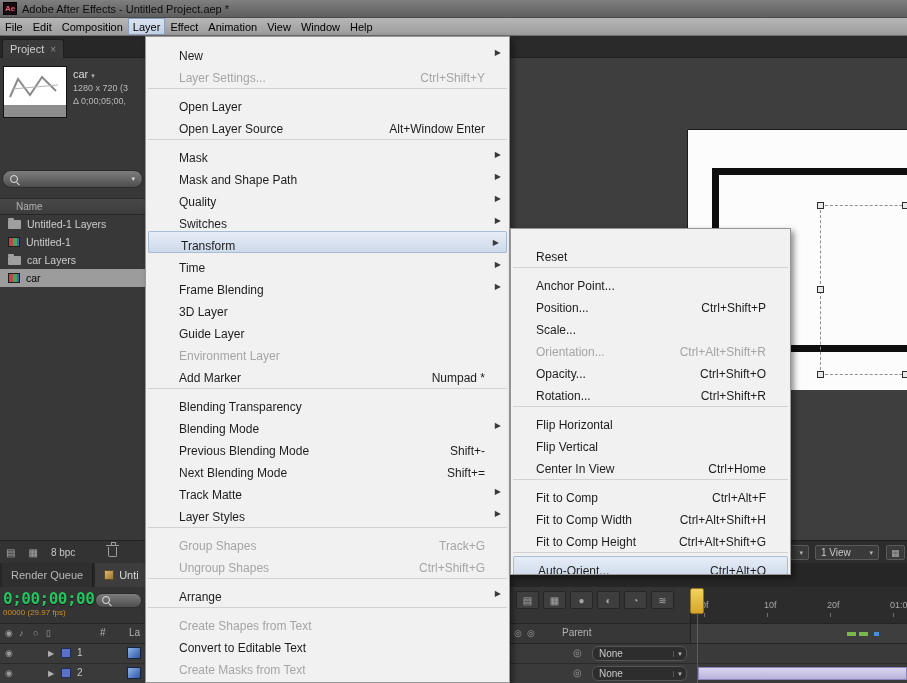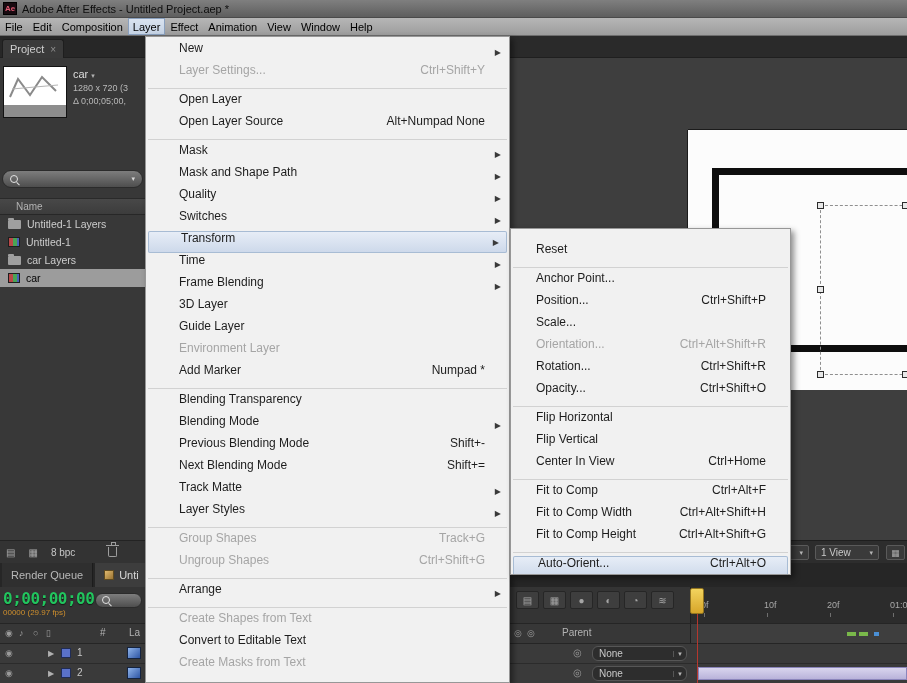--- a/index.html
+++ b/index.html
@@ -102,21 +102,21 @@
   .r-pick{position:absolute;left:573px;top:3px;font-size:10px;color:#9a9a9a}
   .r-parent{position:absolute;left:592px;top:2px;width:95px;height:15px;background:#2d2d2d;border:1px solid #565656;border-radius:6px;display:flex;align-items:center}
   .rp-label{flex:1;padding-left:6px;font-size:10px;color:#c9c9c9}
   .rp-arrow{width:13px;font-size:6px;color:#b5b5b5;border-left:1px solid #565656;text-align:center}
   .lav-bar{position:absolute;left:698px;top:3px;width:209px;height:13px;background:linear-gradient(#d9d5ee,#b9b3da);border:1px solid #8b85bb}
 
   
   .menu{position:absolute;background:#f1f1f1;border:1px solid #979797;box-shadow:3px 3px 6px rgba(0,0,0,.45);padding-top:4px;font-size:12px;color:#1d1d1d;overflow:hidden}
   #layer-menu{left:145px;top:36px;width:365px;height:647px;z-index:10}
   #transform-menu{left:510px;top:228px;width:281px;height:347px;z-index:11;padding-top:13px}
-  .mrow{position:relative;height:22px;display:flex;align-items:flex-start;padding:0 24px 0 33px}
+  .mrow{position:relative;height:22px;display:flex;align-items:flex-end;padding:0 24px 0 33px}
   #transform-menu .mrow{padding-left:25px}
   .mrow.hl{background:linear-gradient(#e8eef7,#ccd8ea);box-shadow:inset 0 0 0 1px #a8bcd4;border-radius:2px;margin:0 2px;padding-right:22px}
   .mrow.disabled{color:#a5a5a5}
   .ml{white-space:nowrap}
   .ms{margin-left:auto;white-space:nowrap;padding-left:20px}
   .ma{position:absolute;right:8px;top:50%;transform:translateY(-50%);font-size:8px;color:#3a3a3a}
   .msep{height:7px;position:relative}
   .msep::after{content:'';position:absolute;left:2px;right:2px;top:3px;height:1px;background:#d2d2d2}
 </style>
 </head>
@@ -306,21 +306,21 @@
         <span class="ml">Layer Settings...</span>
         <span class="ms">Ctrl+Shift+Y</span>
       </div>
       <div class="msep"></div>
       <div class="mrow">
         <span class="ml">Open Layer</span>
         <span class="ms"></span>
       </div>
       <div class="mrow">
         <span class="ml">Open Layer Source</span>
-        <span class="ms">Alt+Numpad None</span>
+        <span class="ms">Alt+Window Enter</span>
       </div>
       <div class="msep"></div>
       <div class="mrow">
         <span class="ml">Mask</span>
         <span class="ms"></span>
         <span class="ma">▶</span>
       </div>
       <div class="mrow">
         <span class="ml">Mask and Shape Path</span>
         <span class="ms"></span>
@@ -440,26 +440,26 @@
       </div>
       <div class="mrow">
         <span class="ml">Scale...</span>
         <span class="ms"></span>
       </div>
       <div class="mrow disabled">
         <span class="ml">Orientation...</span>
         <span class="ms">Ctrl+Alt+Shift+R</span>
       </div>
       <div class="mrow">
+        <span class="ml">Opacity...</span>
+        <span class="ms">Ctrl+Shift+O</span>
+      </div>
+      <div class="mrow">
         <span class="ml">Rotation...</span>
         <span class="ms">Ctrl+Shift+R</span>
-      </div>
-      <div class="mrow">
-        <span class="ml">Opacity...</span>
-        <span class="ms">Ctrl+Shift+O</span>
       </div>
       <div class="msep"></div>
       <div class="mrow">
         <span class="ml">Flip Horizontal</span>
         <span class="ms"></span>
       </div>
       <div class="mrow">
         <span class="ml">Flip Vertical</span>
         <span class="ms"></span>
       </div>

